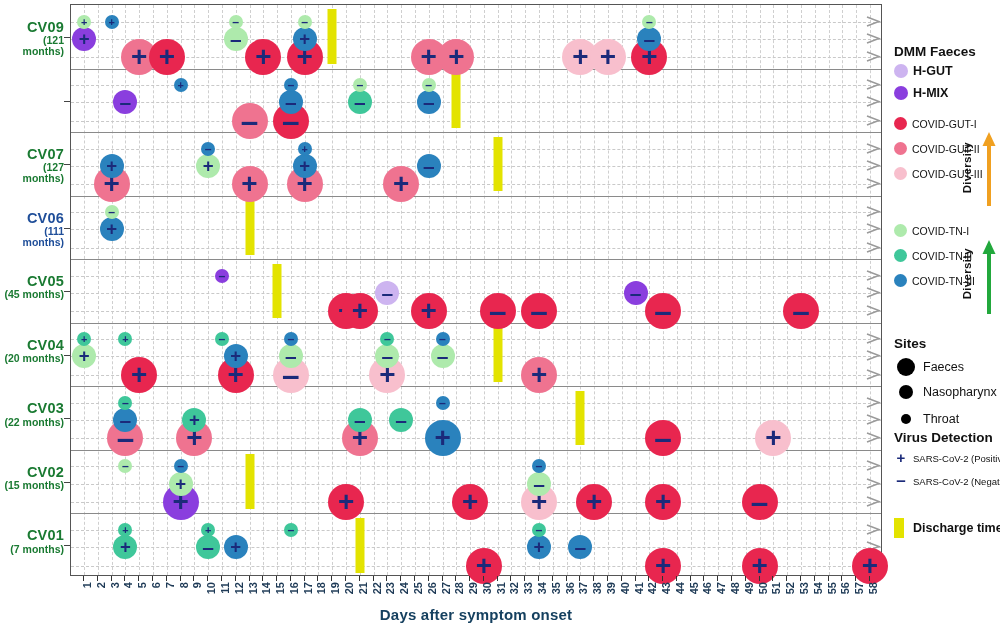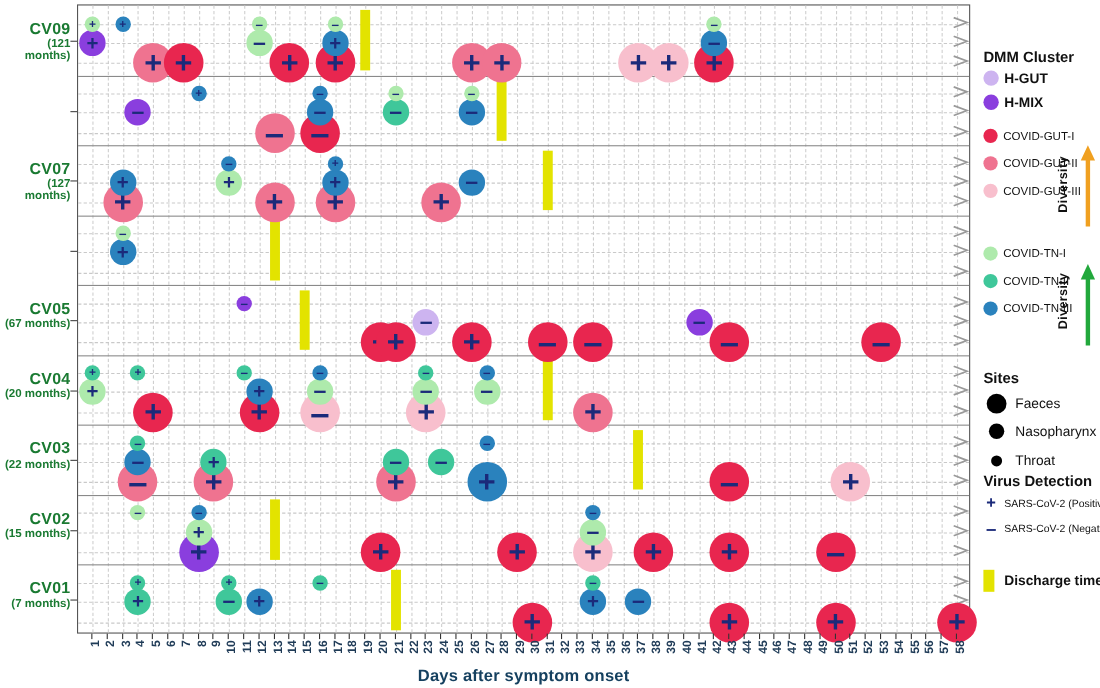--- a/index.html
+++ b/index.html
@@ -554,24 +554,28 @@
         <div class="pid">CV09</div>
         <div class="age">(121 months)</div>
       </div>
       <div class="ytick" style="right: 0px; top: 33.0489px;"></div>
       <div class="ytick" style="right: 0px; top: 96.6044px;"></div>
       <div class="ylab" style="top: 143.16px; color: rgb(26, 122, 50);">
         <div class="pid">CV07</div>
         <div class="age">(127 months)</div>
       </div>
       <div class="ytick" style="right: 0px; top: 160.16px;"></div>
+      <div class="ylab" style="top: 206.716px; color: rgb(31, 78, 153);">
+        <div class="pid">CV06</div>
+        <div class="age">(111 months)</div>
+      </div>
       <div class="ytick" style="right: 0px; top: 223.716px;"></div>
       <div class="ylab" style="top: 270.271px; color: rgb(26, 122, 50);">
         <div class="pid">CV05</div>
-        <div class="age">(67 months)</div>
+        <div class="age">(45 months)</div>
       </div>
       <div class="ytick" style="right: 0px; top: 287.271px;"></div>
       <div class="ylab" style="top: 333.827px; color: rgb(26, 122, 50);">
         <div class="pid">CV04</div>
         <div class="age">(20 months)</div>
       </div>
       <div class="ytick" style="right: 0px; top: 350.827px;"></div>
       <div class="ylab" style="top: 397.382px; color: rgb(26, 122, 50);">
         <div class="pid">CV03</div>
         <div class="age">(22 months)</div>
@@ -703,21 +707,21 @@
       <div class="xlab" style="left: 775.331px;">56</div>
       <div class="xtick" style="left: 785.117px;"></div>
       <div class="xlab" style="left: 789.117px;">57</div>
       <div class="xtick" style="left: 798.903px;"></div>
       <div class="xlab" style="left: 802.903px;">58</div>
     </div>
 <div id="xtitle">Days after symptom onset</div>
 
 <div id="legend">
 
-  <div class="lg-head" style="left:6px;top:44px;font-size:13.5px;">DMM Cluster</div>
+  <div class="lg-head" style="left:6px;top:44px;font-size:13.5px;">DMM Faeces</div>
   <div id="dmm-items">
         <div class="lg-row" style="left: 6px; top: 64px;">
           <span class="lg-dot" style="width:14px;height:14px;background:#cdb4f0;"></span>
           <span class="lg-txt big bold">H-GUT</span>
         </div>
         <div class="lg-row" style="left: 6px; top: 86px;">
           <span class="lg-dot" style="width:14px;height:14px;background:#8a3ede;"></span>
           <span class="lg-txt big bold">H-MIX</span>
         </div>
         <div class="lg-row" style="left: 6px; top: 117px;">

